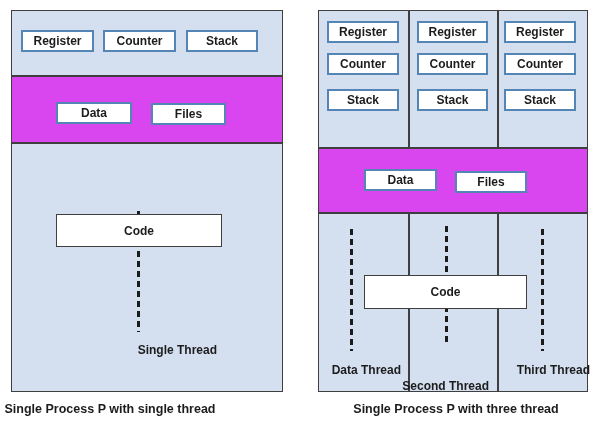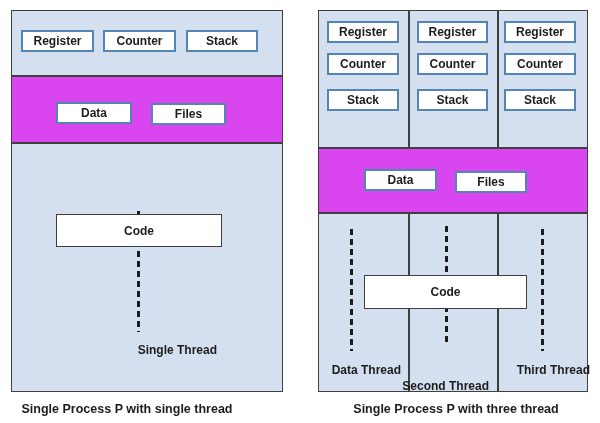--- a/index.html
+++ b/index.html
@@ -102,21 +102,21 @@
   <div class="sec blue" style="left:11px; top:143px; width:272px; height:249px;">
     <div class="codebox" style="left:44px; top:26px; width:166px; height:33px;">
       <span>Code</span>
     </div>
     <div class="dash" style="left:125px; top:67px; height:121px;"></div>
     <div class="lbl" style="left:45px; top:199px; width:160px;">
       <span>Single Thread</span>
     </div>
   </div>
 
-  <div class="caption" style="left:27px; top:402px; width:200px;">
+  <div class="caption" style="left:10px; top:402px; width:200px;">
     <span>Single Process P with single thread</span>
   </div>
 
   <div class="sec blue" style="left:318px; top:10px; width:270px; height:138px;">
     <div class="vdivider" style="left:89px;"></div>
     <div class="vdivider" style="left:178px;"></div>
 
     <div class="sbox" style="left:8px; top:10px; width:72px; height:22px;">
       <span>Register</span>
     </div>

